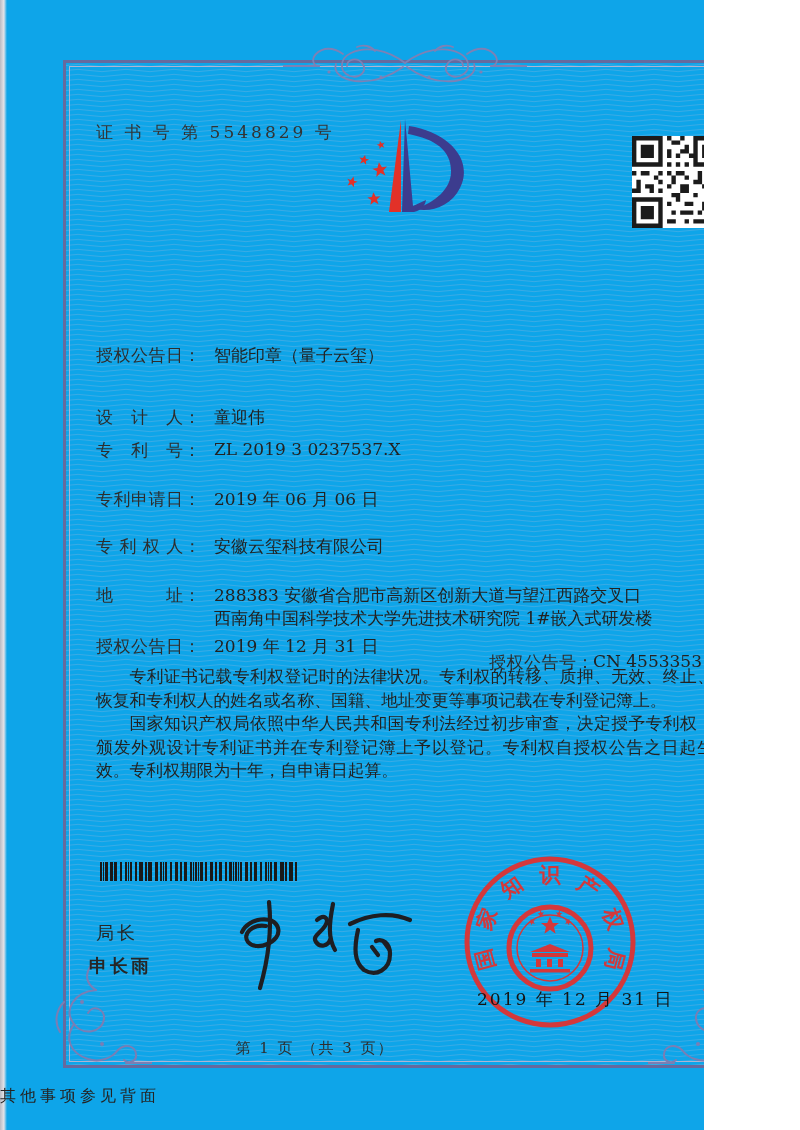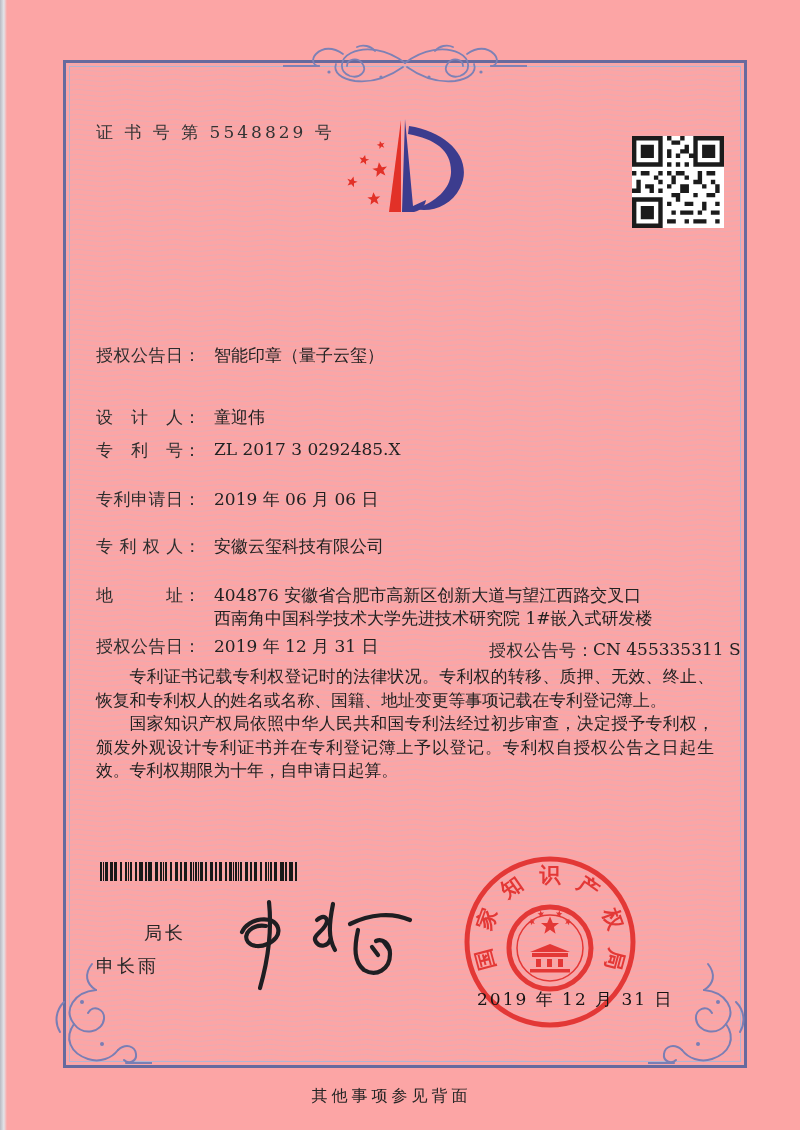--- a/index.html
+++ b/index.html
@@ -1,55 +1,55 @@
 <!DOCTYPE html>
 <html><head>
 <meta charset="utf-8">
 <style>
   html,body{margin:0;padding:0;background:#ffffff;}
-  .page{position:relative;width:800px;height:1130px;background:#fca5a5;overflow:hidden;
+  .page{position:relative;width:704px;height:1130px;background:#0ea5e9;overflow:hidden;
         font-family:"DejaVu Serif","Liberation Serif",serif;color:#2b2b2b;}
   .paper-edge{position:absolute;left:0;top:0;width:7px;height:100%;
         background:linear-gradient(90deg,#b9bac2,#e3e3e8 55%,rgba(255,255,255,0));}
   .frame{position:absolute;left:63px;top:60px;width:684px;height:1008px;
         border:3px solid #666a9e;box-sizing:border-box;}
   .frame::after{content:"";position:absolute;inset:3px;border:1px solid #b0b4d2;}
   .guilloche{position:absolute;left:66px;top:63px;pointer-events:none;}
   .ornament{position:absolute;pointer-events:none;}
   .flip{transform:scaleX(-1);}
   .cert-no{position:absolute;left:96px;top:121px;font-size:17px;letter-spacing:3px;color:#333;}
   .logo{position:absolute;left:333px;top:112px;}
   .qr{position:absolute;left:632px;top:136px;}
   .title{position:absolute;left:63px;right:53px;top:247px;text-align:center;
         font-size:40px;font-weight:700;letter-spacing:9px;color:#191919;}
   .row{position:absolute;left:96px;font-size:17px;white-space:nowrap;}
   .row .label{letter-spacing:.5px;color:#2d2d2d;}
   .row .value{position:absolute;left:118px;top:0;color:#222;}
   .addr-l2{position:absolute;left:214px;top:607px;font-size:17px;color:#222;white-space:nowrap;}
-  .grant-no-group{position:absolute;left:393px;top:4px;}
+  .grant-no-group{position:absolute;left:393px;top:16px;}
   .grant-no-group .value{left:104px;}
   .body-text{position:absolute;left:96px;top:665px;width:618px;font-size:16.8px;
         line-height:23.5px;color:#222;text-align:justify;}
   .body-text p{margin:0;text-indent:2em;}
   .barcode{position:absolute;left:100px;top:862px;width:198px;height:19px;background:
         repeating-linear-gradient(90deg,#191919 0 2px,rgba(0,0,0,0) 2px 5px),
         repeating-linear-gradient(90deg,#191919 0 1px,rgba(0,0,0,0) 1px 7px),
         repeating-linear-gradient(90deg,rgba(0,0,0,0) 0 3px,#191919 3px 4px,rgba(0,0,0,0) 4px 9px);}
   .director-label{position:absolute;left:96px;top:921px;font-size:18px;letter-spacing:3px;
-        font-family:Liberation Serif, serif;color:#262626;margin-left:48px;}
-  .director-name{position:absolute;left:96px;top:954px;font-size:18px;letter-spacing:3px;
-        font-family:"DejaVu Sans","Liberation Sans",sans-serif;color:#262626;}
+        font-family:Liberation Serif, serif;color:#262626;}
+  .director-name{position:absolute;left:89px;top:954px;font-size:18px;letter-spacing:3px;
+        font-family:"DejaVu Sans","Liberation Sans",sans-serif;color:#262626;font-weight:bold;}
   .signature{position:absolute;left:212px;top:890px;}
   .seal{position:absolute;left:460px;top:852px;opacity:.93;}
   .seal-date{position:absolute;left:477px;top:988px;font-size:17px;letter-spacing:2px;
         color:#141414;z-index:5;white-space:nowrap;}
   .page-info{position:absolute;left:40px;right:114px;top:1039px;text-align:center;
         font-size:15px;letter-spacing:2px;color:#2e2e2e;}
-  .back-note{position:absolute;left:0;right:44px;top:1086px;text-align:center;
-        font-size:16px;letter-spacing:4px;color:#242424;padding-left:27px;}
+  .back-note{position:absolute;left:0;right:44px;top:1086px;
+        font-size:16px;letter-spacing:4px;color:#242424;}
 </style>
 </head>
 <body>
 
 <div class="page">
 
   <div class="paper-edge"></div>
 
   <svg class="guilloche" width="678" height="1002">
     <defs>
@@ -140,33 +140,33 @@
   <div class="row" style="top:344px;">
     <span class="label">授权公告日：</span>
     <span class="value">智能印章（量子云玺）</span>
   </div>
   <div class="row" style="top:390px;margin-top:16px;">
     <span class="label">设　计　人：</span>
     <span class="value">童迎伟</span>
   </div>
   <div class="row" style="top:439px;">
     <span class="label">专　利　号：</span>
-    <span class="value">ZL 2017 3 0292485.X</span>
+    <span class="value">ZL 2019 3 0237537.X</span>
   </div>
   <div class="row" style="top:488px;">
     <span class="label">专利申请日：</span>
     <span class="value">2019 年 06 月 06 日</span>
   </div>
   <div class="row" style="top:535px;">
     <span class="label">专 利 权 人：</span>
     <span class="value">安徽云玺科技有限公司</span>
   </div>
   <div class="row" style="top:584px;">
     <span class="label">地　　　址：</span>
-    <span class="value">404876 安徽省合肥市高新区创新大道与望江西路交叉口</span>
+    <span class="value">288383 安徽省合肥市高新区创新大道与望江西路交叉口</span>
   </div>
   <div class="addr-l2">西南角中国科学技术大学先进技术研究院 1#嵌入式研发楼</div>
   <div class="row" style="top:635px;">
     <span class="label">授权公告日：</span>
     <span class="value">2019 年 12 月 31 日</span>
     <span class="grant-no-group row">
       <span class="label">授权公告号：</span>
       <span class="value">CN 455335311 S</span>
     </span>
   </div>
@@ -234,15 +234,16 @@
       <rect x="72" y="101" width="36" height="4" fill="#e2302e"></rect>
       <rect x="76" y="107" width="5" height="8" fill="#e2302e"></rect>
       <rect x="87" y="107" width="5" height="8" fill="#e2302e"></rect>
       <rect x="98" y="107" width="5" height="8" fill="#e2302e"></rect>
       <rect x="70" y="117" width="40" height="3.5" fill="#e2302e"></rect>
     </g>
   </svg>
 
   <div class="seal-date">2019 年 12 月 31 日</div>
 
+  <div class="page-info">第 1 页 （共 3 页）</div>
   <div class="back-note">其他事项参见背面</div>
 
 </div>
 
 </body></html>

